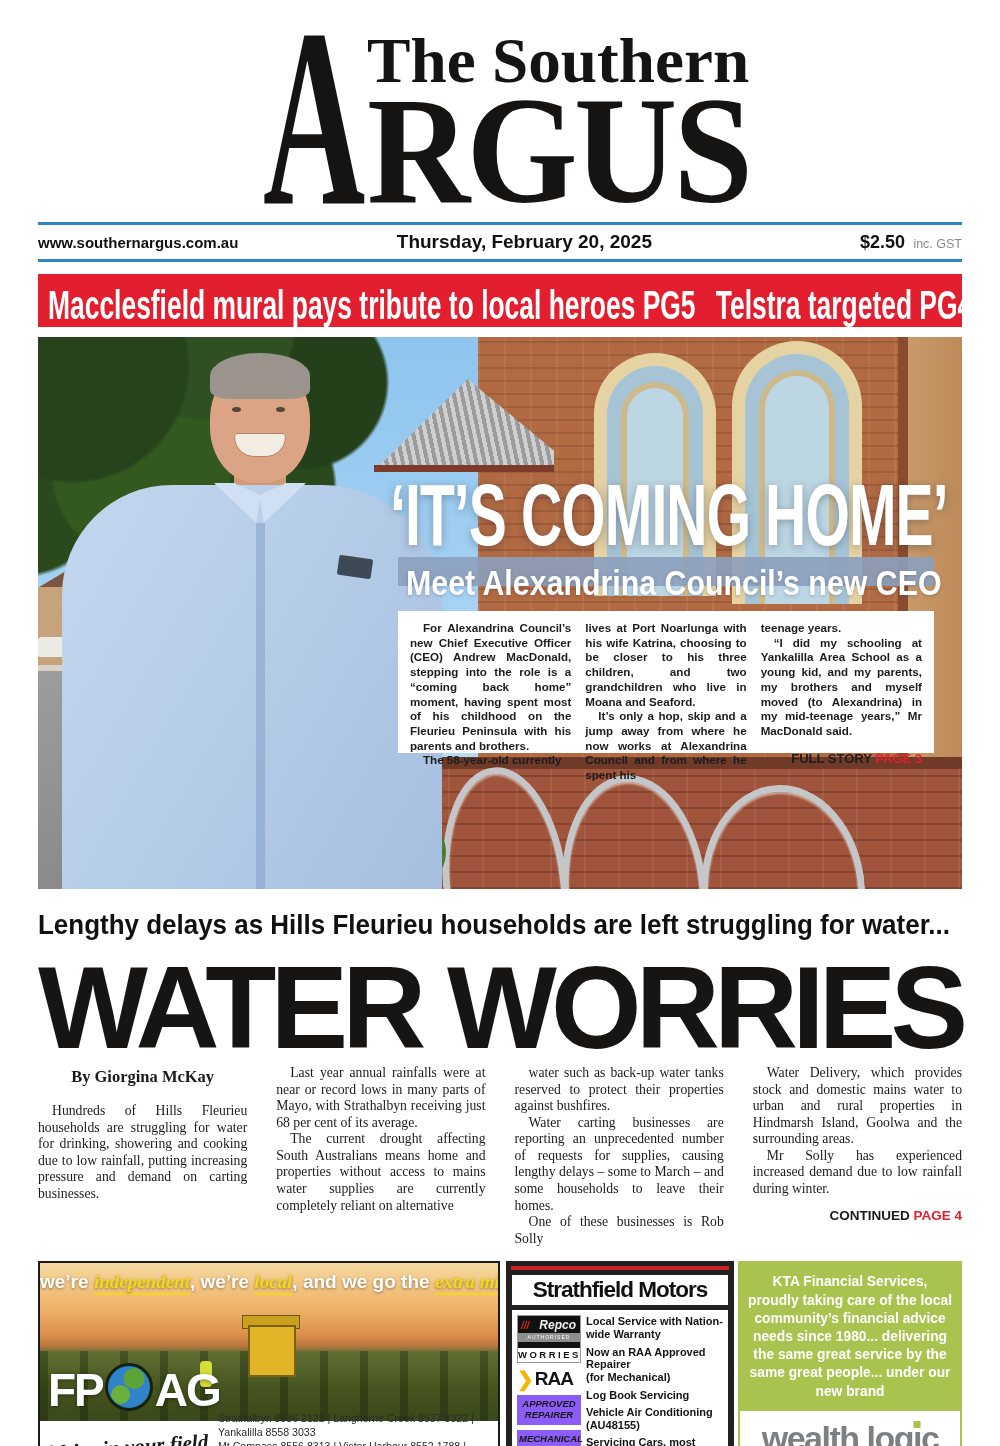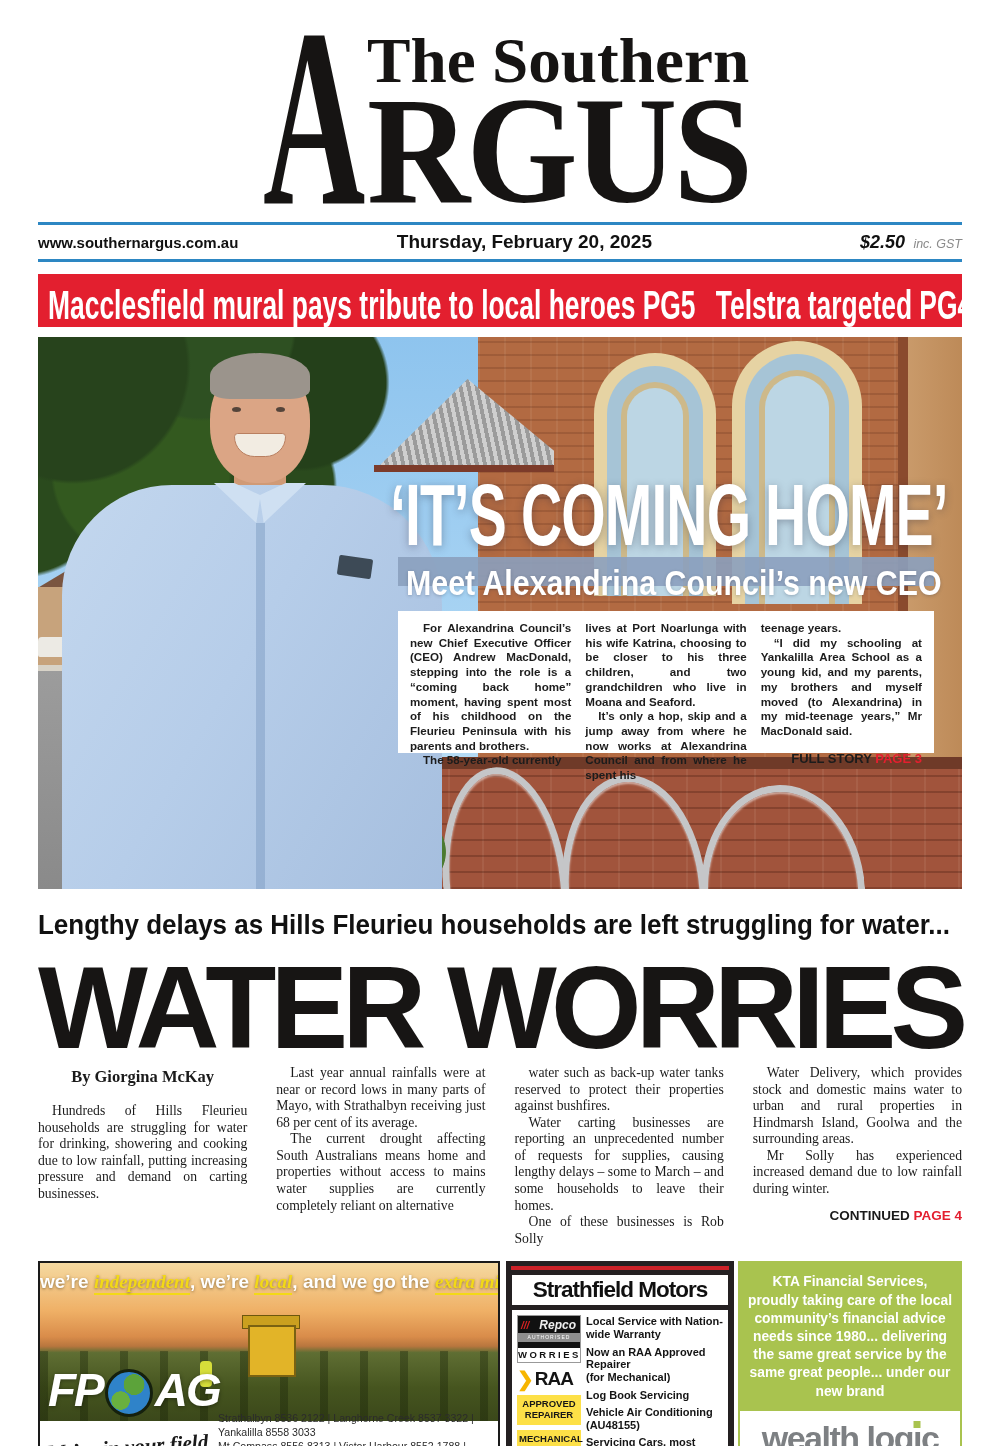--- a/index.html
+++ b/index.html
@@ -18,21 +18,21 @@
               font-weight:bold;font-size:64px;line-height:0.9;color:#161413;}
   .mast-line2-box{width:382px;height:124px;}
   .mast-line2{display:inline-block;white-space:nowrap;font-family:"Liberation Serif",serif;
               font-weight:bold;font-size:152px;line-height:0.81;letter-spacing:-4px;color:#161413;}
 
   
   .infobar{margin-top:8px;border-top:3px solid #2d87c3;border-bottom:3px solid #2d87c3;
            height:34px;display:flex;align-items:center;}
   .info-url{font-weight:bold;font-size:15px;width:310px;}
   .info-date{font-weight:bold;font-size:19px;flex:1;text-align:right;}
-  .info-price{width:310px;text-align:right;font-style:italic;}
+  .info-price{width:310px;text-align:right;}
   .info-price .amount{font-weight:bold;font-size:18px;color:#111;}
   .info-price .suffix{font-size:12.5px;color:#8a8a8a;margin-left:4px;}
 
   
   .banner{margin-top:12px;height:53px;background:#e31f2f;overflow:visible;padding:8px 10px 0 10px;box-sizing:border-box;}
   .banner-inner{display:inline-block;white-space:nowrap;color:#fff;font-weight:bold;font-size:34px;}
   .banner-inner .gap{display:inline-block;width:26px;}
 
   
   .hero{position:relative;margin-top:10px;height:552px;overflow:hidden;
@@ -131,21 +131,21 @@
         background:linear-gradient(180deg,#f5d9a0 0%,#efb066 30%,#d98c4a 46%,#b8763e 52%,#5f6e33 56%,#46551f 78%,#3a471a 100%);}
   .fpag-rows{position:absolute;left:0;right:0;top:88px;height:72px;
         background:repeating-linear-gradient(90deg, rgba(20,30,5,0.35) 0 8px, transparent 8px 40px);}
   .fpag-harvester{position:absolute;left:208px;top:62px;width:44px;height:48px;background:#e2b428;border:2px solid #7a6212;}
   .fpag-harvester-top{position:absolute;left:202px;top:52px;width:56px;height:12px;background:#caa01f;border:1px solid #6d570e;}
   .fpag-worker{position:absolute;left:160px;top:98px;width:12px;height:26px;background:#d6de3a;border-radius:4px;}
   .fpag-tagline{position:absolute;left:0;right:0;top:8px;text-align:center;white-space:nowrap;
         font-weight:bold;font-size:19px;color:#fff;text-shadow:0 1px 3px rgba(60,40,10,0.55);}
   .fpag-tagline .accent{font-family:"Liberation Serif",serif;font-style:italic;color:#f3d916;
         border-bottom:2px solid #f3d916;padding-bottom:1px;}
-  .fpag-logo{position:absolute;left:8px;top:100px;display:flex;align-items:flex-end;z-index:3;font-style:italic;}
+  .fpag-logo{position:absolute;left:8px;top:100px;display:flex;align-items:flex-start;z-index:3;}
   .fpag-logo .ltr{font-weight:bold;font-size:46px;color:#fff;letter-spacing:-2px;text-shadow:0 1px 4px rgba(0,0,0,0.4);}
   .fpag-globe{width:42px;height:42px;border-radius:50%;border:3px solid #15200d;margin:0 2px;
         background:radial-gradient(circle at 62% 30%, #5ca33a 0 26%, transparent 27%),
                    radial-gradient(circle at 30% 68%, #69b03f 0 22%, transparent 23%),
                    #2f83c9;}
   .fpag-band{position:absolute;left:0;right:0;bottom:0;height:52px;background:#fff;display:flex;align-items:center;}
   .fpag-script{width:172px;font-family:"Liberation Serif",serif;font-style:italic;font-weight:bold;
         font-size:21px;color:#1a1a1a;padding-left:6px;transform:rotate(-4deg);}
   .fpag-contacts{flex:1;font-size:10.6px;color:#2b2b2b;line-height:1.35;}
   .fpag-web{font-weight:bold;font-style:italic;font-size:12px;color:#111;}
@@ -159,22 +159,22 @@
   .sm-repco{background:#111;border:1px solid #999;height:46px;position:relative;}
   .sm-repco .stripes{position:absolute;left:3px;top:4px;color:#d22;font-weight:bold;font-size:10px;font-style:italic;}
   .sm-repco .brand{position:absolute;right:4px;top:2px;color:#eee;font-weight:bold;font-style:italic;font-size:12px;}
   .sm-repco .auth{position:absolute;left:0;right:0;top:17px;height:9px;background:#8e8e8e;
         color:#fff;font-size:5px;text-align:center;line-height:9px;letter-spacing:1px;}
   .sm-repco .service{position:absolute;left:0;right:0;bottom:0;height:14px;background:#fff;
         color:#111;font-weight:bold;font-size:9.5px;text-align:center;letter-spacing:2.5px;line-height:14px;}
   .sm-raa{display:flex;align-items:center;}
   .sm-raa .chev{color:#f7b500;font-weight:bold;font-size:20px;line-height:1;margin-right:1px;}
   .sm-raa .txt{font-weight:bold;font-size:19px;letter-spacing:-1px;color:#141414;}
-  .sm-badge{background:#fde047;color:#171717;font-weight:bold;font-size:9.5px;text-align:center;
-        line-height:1.15;padding:4px 2px;}
+  .sm-badge{background:#8b5cf6;color:#171717;font-weight:bold;font-size:9.5px;text-align:center;
+        line-height:1.15;padding:4px 2px;font-style:italic;}
   .sm-right{flex:1;display:flex;flex-direction:column;gap:5px;font-weight:bold;font-size:11px;
         line-height:1.15;color:#141414;}
   .sm-right .small{font-size:11px;}
   
   .ad-kta{width:224px;margin-left:4px;border:2px solid #a9c34f;box-sizing:border-box;
         background:#a9c34f;display:flex;flex-direction:column;}
   .kta-msg{color:#fff;font-weight:bold;font-size:13.8px;line-height:1.32;text-align:center;padding:10px 8px;}
   .kta-white{background:#fff;flex:1;text-align:center;padding-top:10px;}
   .kta-brand{font-weight:bold;font-size:34px;letter-spacing:-1.5px;color:#7d8083;line-height:1;}
   .wl-i{position:relative;display:inline-block;}

